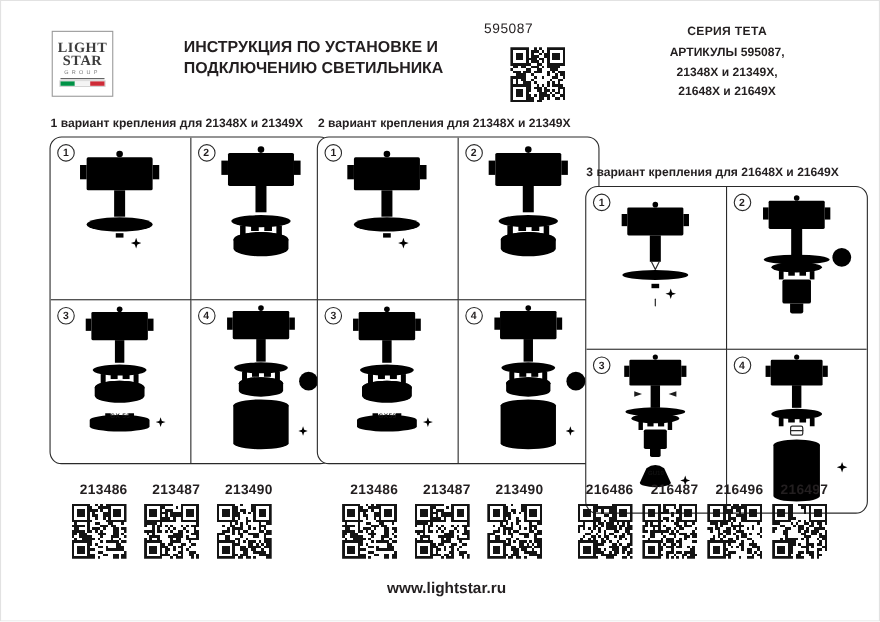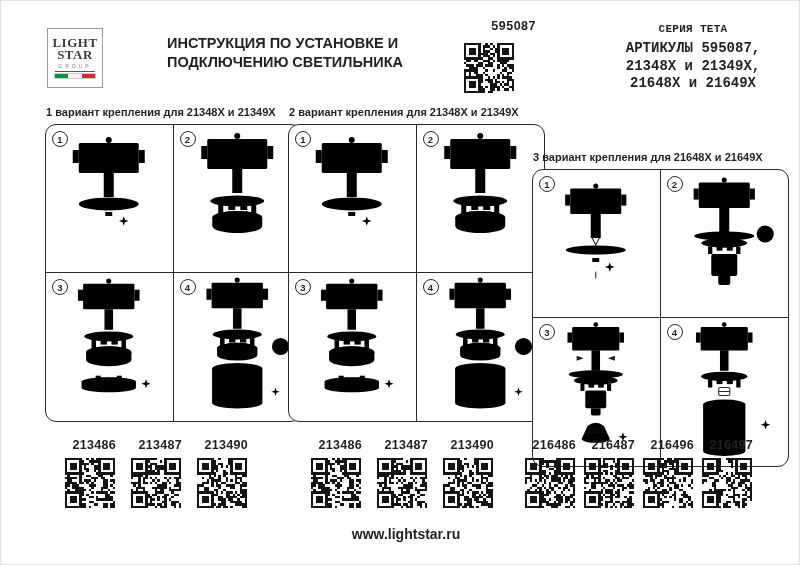--- a/index.html
+++ b/index.html
@@ -10,26 +10,26 @@
   .logo{position:absolute;left:47px;top:28px;width:56px;height:60px;border:1.5px solid #9a9a9a;
         background:#fff;display:flex;flex-direction:column;align-items:center;justify-content:center;padding:2px;box-sizing:border-box;}
   .logo-word{font-family:"Liberation Serif",serif;font-weight:bold;font-size:13px;line-height:12px;color:#3c3c3c;letter-spacing:.5px;}
   .logo-group{font-size:5px;letter-spacing:3px;color:#7a7a7a;margin-top:2px;}
   .logo-rule{width:40px;border-top:1px solid #555;margin-top:2px;}
   .logo-flag{display:flex;width:40px;height:4px;margin-top:1px;border:.5px solid #cfcfcf;}
   .logo-flag span{flex:1;}
 
   .doc-title{position:absolute;left:167px;top:34px;width:300px;font-weight:bold;font-size:14.5px;line-height:19px;}
 
-  .code-top{position:absolute;left:476px;top:19px;width:60px;text-align:right;font-weight:bold;font-size:12.5px;letter-spacing:.5px;}
+  .code-top{position:absolute;left:440px;top:19px;width:60px;text-align:left;font-weight:normal;font-size:12.5px;letter-spacing:.5px;}
   .qr-top{position:absolute;left:464px;top:37px;width:55px;height:55px;}
 
-  .series-block{position:absolute;left:588px;top:23px;width:210px;text-align:center;font-weight:bold;font-family:Liberation Mono, monospace;}
+  .series-block{position:absolute;left:556px;top:23px;width:210px;text-align:center;font-weight:bold;}
   .series-line{font-size:11px;margin-bottom:5px;letter-spacing:.3px;}
-  .article-line{font-size:14px;line-height:17.5px;}
+  .article-line{font-size:11px;line-height:17.5px;}
 
   
   .variant{position:absolute;top:106px;width:257px;}
   .v1{left:45px;} .v2{left:288px;} .v3{left:532px;margin-top:45px;}
   .variant-title{font-weight:bold;font-size:11px;margin:0 0 6px 1px;white-space:nowrap;}
   .panel{position:relative;height:298px;border:1.6px solid #2a2a2a;border-radius:11px;overflow:hidden;background:#fff;
          display:grid;grid-template-columns:1fr 1fr;grid-template-rows:1fr 1fr;box-sizing:border-box;}
   .cell{position:relative;}
   .c-tl{border-right:1.3px solid #2a2a2a;border-bottom:1.3px solid #2a2a2a;}
   .c-tr{border-bottom:1.3px solid #2a2a2a;}

